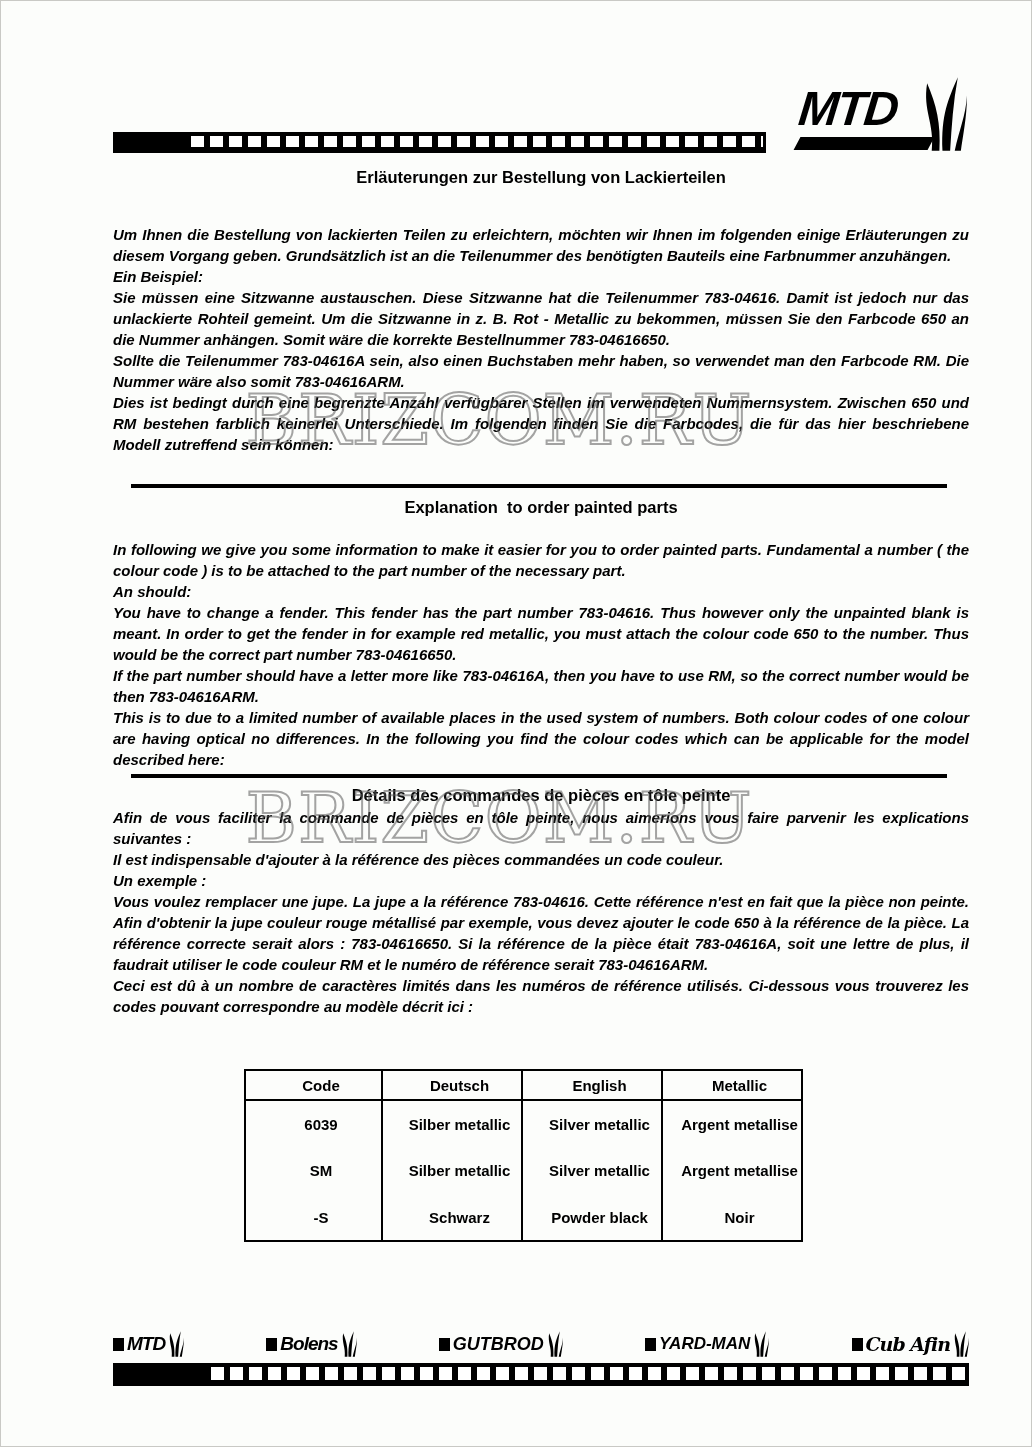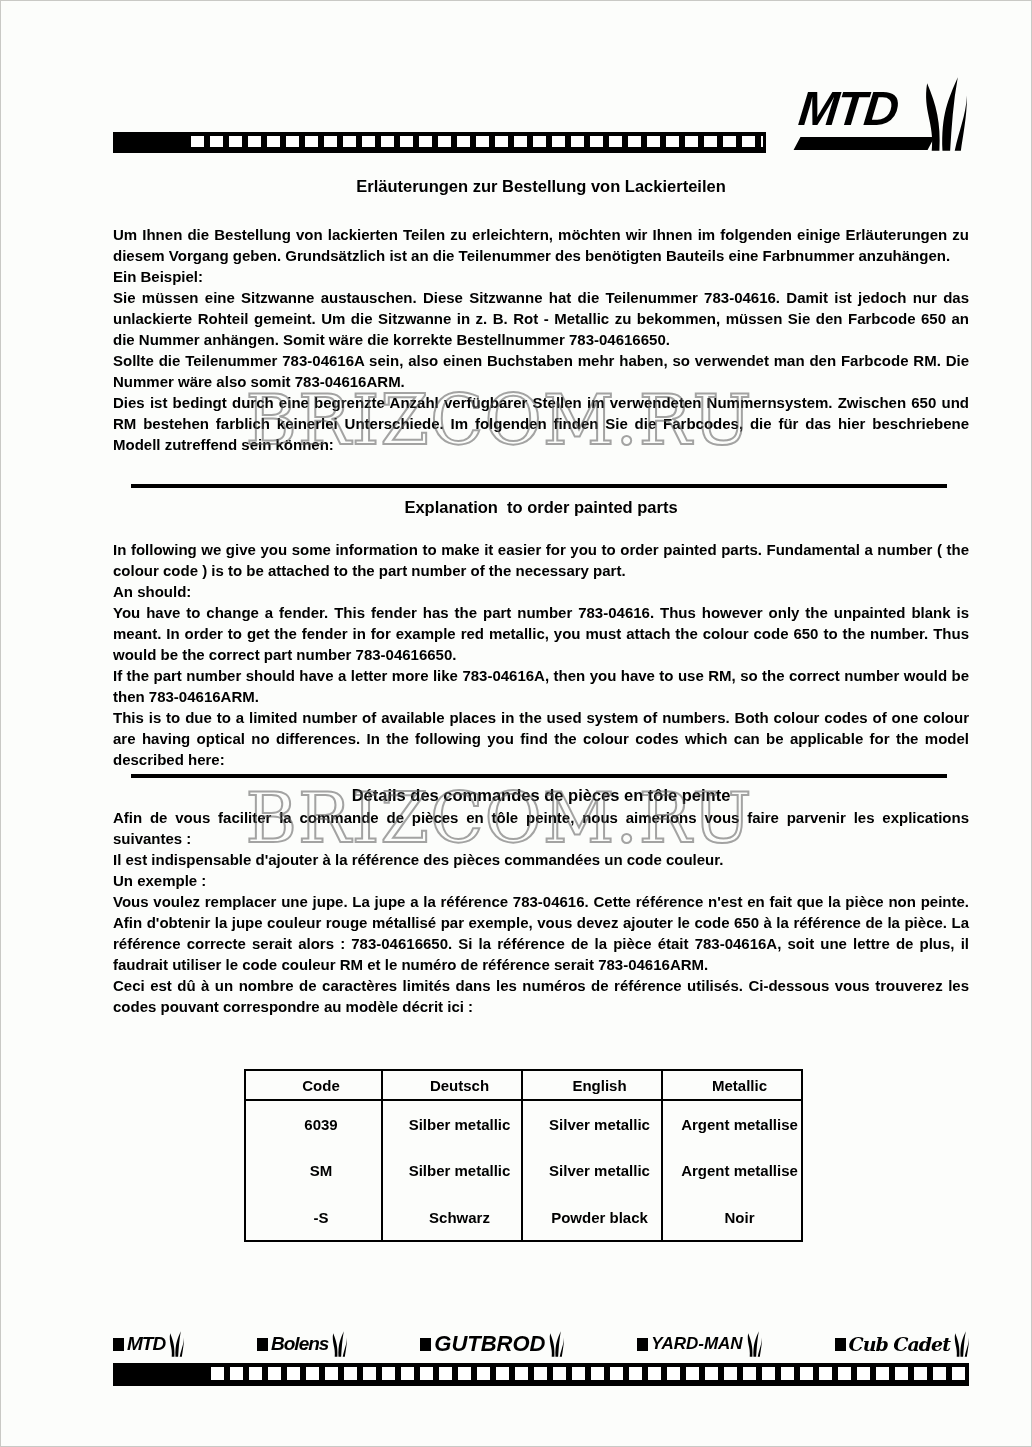--- a/index.html
+++ b/index.html
@@ -28,27 +28,27 @@
     position:absolute; left:2px; top:2px;
     font-style:italic; font-weight:900; font-size:48px; line-height:52px;
     letter-spacing:-2px; transform:skewX(-6deg);
   }
   .mtd-bar { position:absolute; left:0; top:56px; width:134px; height:13px; background:#000; transform:skewX(-28deg); }
   .mtd-grass { position:absolute; right:0; top:-4px; }
 
   
   .doc-title { position:absolute; left:112px; width:856px; text-align:center;
     font-size:16.5px; font-weight:700; white-space:pre-wrap; }
-  .title-1 { top:176px; }
+  .title-1 { top:167px; }
   .title-2 { top:497px; }
   .title-3 { top:785px; }
 
   .textblock { position:absolute; left:112px; width:856px;
     font-size:15px; font-weight:700; line-height:21px; }
-  .textblock p { text-align:justify; }
+  .textblock p { text-align:justify;font-style:italic; }
   .block-de { top:223px; }
   .block-en { top:538px; }
   .block-fr { top:806px; }
 
   .rule { position:absolute; left:130px; width:816px; height:4px; background:#000; }
   .rule-1 { top:483px; }
   .rule-2 { top:773px; }
 
   
   .code-table-wrap { position:absolute; left:243px; top:1068px; }
@@ -62,21 +62,21 @@
   table.code-table tr:last-child td { border-bottom:2px solid #000; }
   table.code-table col.c0 { width:137px; }
   table.code-table col.c1, table.code-table col.c2, table.code-table col.c3 { width:140px; }
 
   
   .footer-brands { position:absolute; left:112px; top:1326px; width:856px;
     display:flex; justify-content:space-between; align-items:flex-end; }
   .brand { display:flex; align-items:center; gap:3px; height:34px; }
   .brand .sq { width:11px; height:13px; background:#000; display:inline-block; }
   .brand .txt { font-weight:900; font-style:italic; font-size:19px; letter-spacing:-1px; white-space:nowrap; }
-  .brand-gutbrod .txt { font-size:22px; letter-spacing:0; }
+  .brand-gutbrod .txt { font-size:18px; letter-spacing:0; }
   .brand-yardman .txt { font-size:17px; letter-spacing:0; }
   .brand-cubcadet .txt { font-family:"DejaVu Serif","Liberation Serif",serif; font-size:19px; font-weight:700; }
   .brand svg { display:block; }
 
   
   .watermark {
     position:absolute; left:218px; width:560px; text-align:center;
     font-family:"DejaVu Serif","Liberation Serif",serif;
     font-size:70px; line-height:78px; letter-spacing:1px;
     color:rgba(255,255,255,0.04);
@@ -207,21 +207,21 @@
       <span class="sq"></span>
       <span class="txt">YARD-MAN</span>
       <svg width="16" height="26" viewBox="0 0 30 48" fill="#000">
           <path d="M7 48 C9 30 1 22 4 4 C10 18 13 30 12 48 Z"></path>
           <path d="M14 48 C13 24 18 14 24 0 C21 16 20 32 19 48 Z"></path>
           <path d="M22 48 C25 34 29 26 30 12 C30 26 27 40 26 48 Z"></path>
         </svg>
     </div>
     <div class="brand brand-cubcadet">
       <span class="sq"></span>
-      <span class="txt">Cub Cadet</span>
+      <span class="txt">Cub Afin</span>
       <svg width="16" height="26" viewBox="0 0 30 48" fill="#000">
           <path d="M7 48 C9 30 1 22 4 4 C10 18 13 30 12 48 Z"></path>
           <path d="M14 48 C13 24 18 14 24 0 C21 16 20 32 19 48 Z"></path>
           <path d="M22 48 C25 34 29 26 30 12 C30 26 27 40 26 48 Z"></path>
         </svg>
     </div>
   </div>
 
   <div class="strip strip-bottom">
     <div class="squares"></div>

